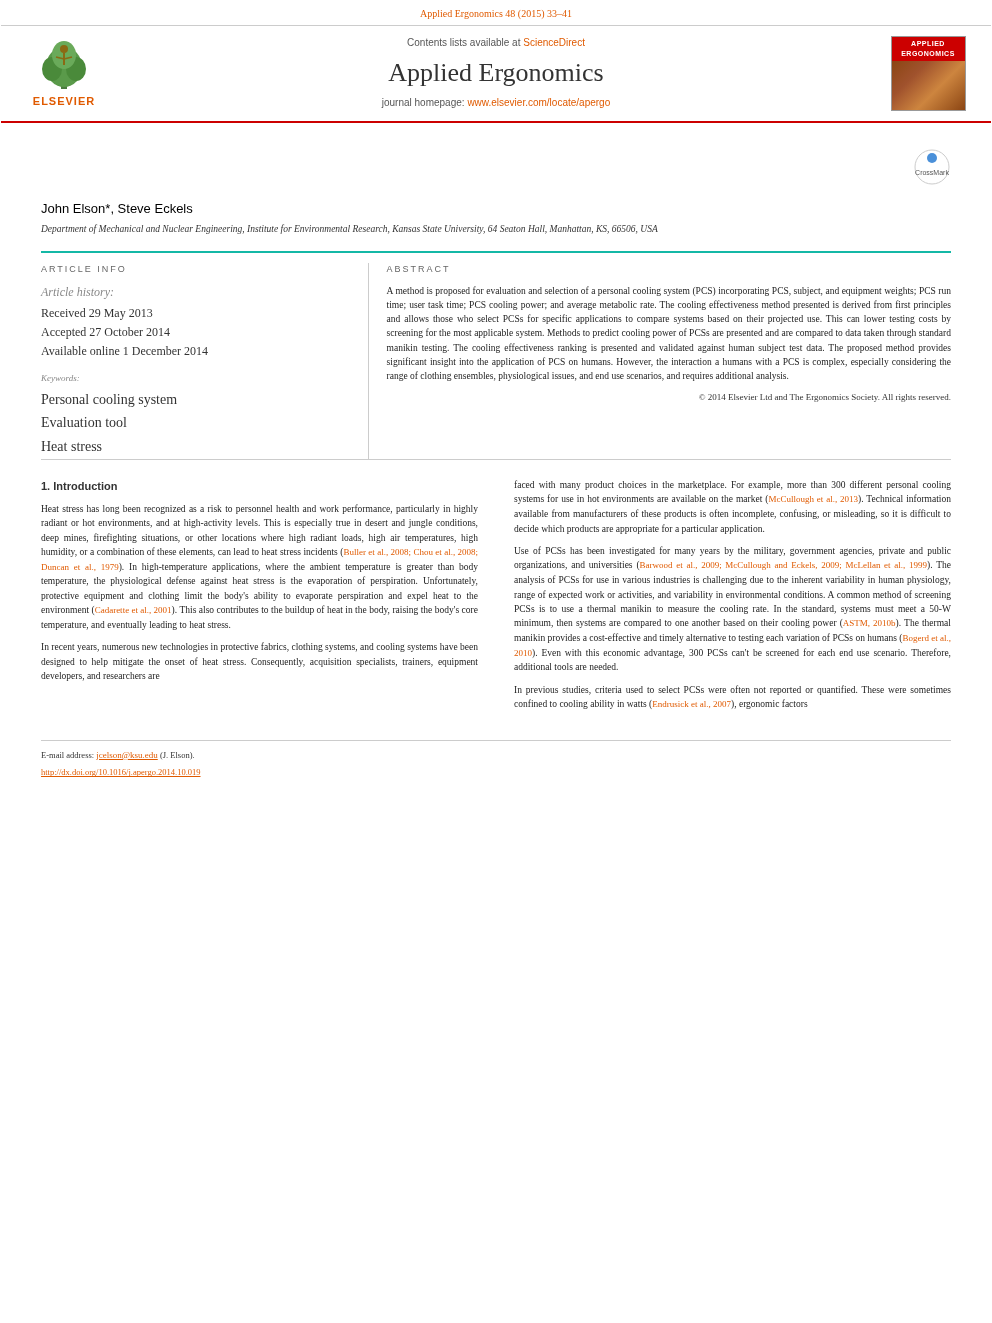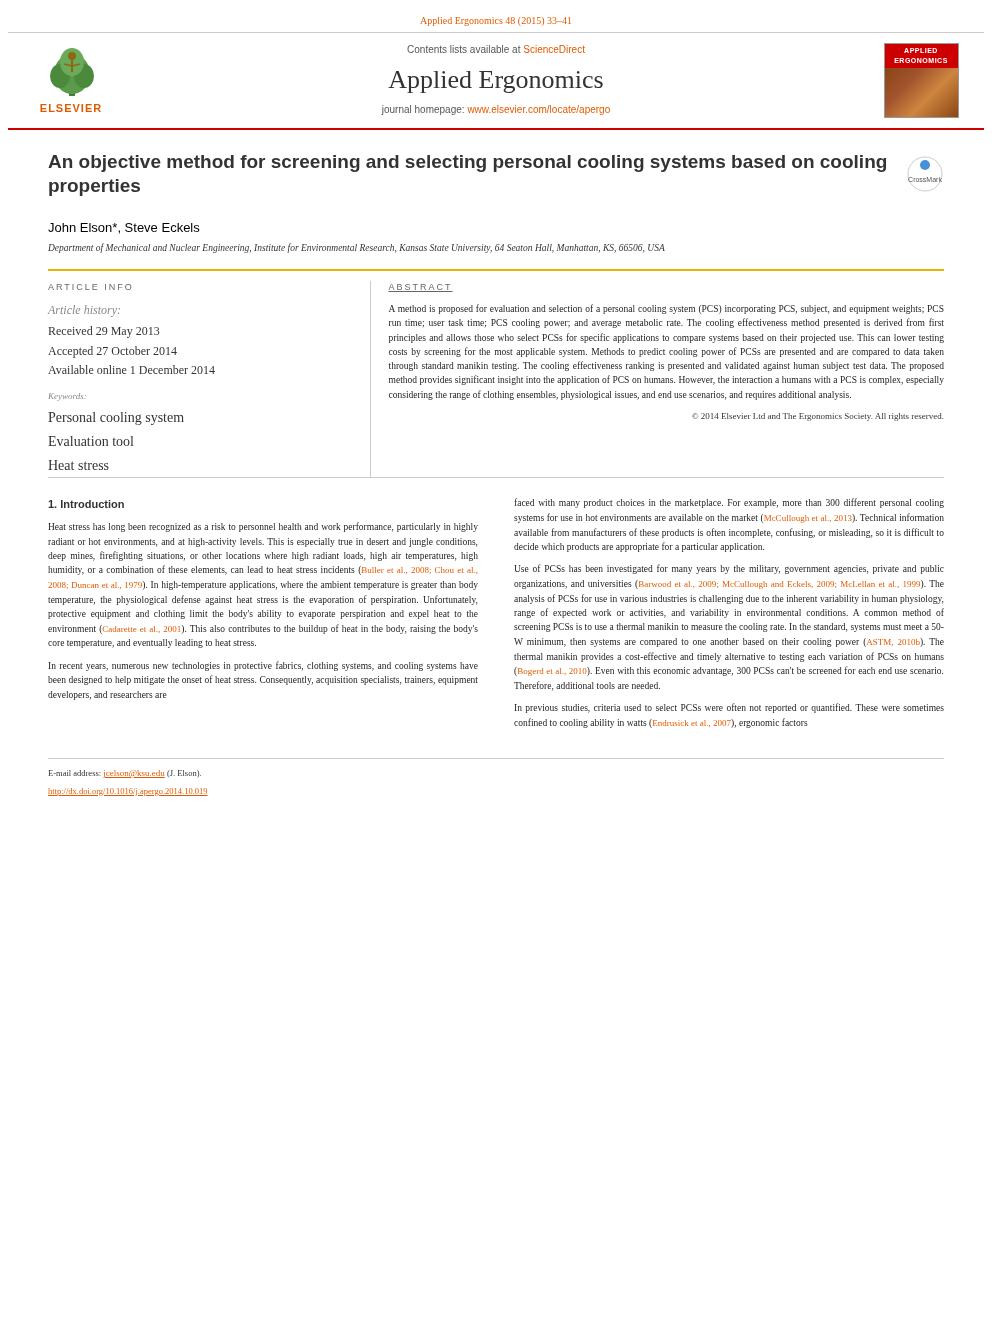--- a/index.html
+++ b/index.html
@@ -7,21 +7,21 @@
       font-family: 'Times New Roman', Times, serif;
       background: #fff;
       color: #000;
       font-size: 11px;
       line-height: 1.45;
     }
     .page {
       width: 992px;
       min-height: 1323px;
       background: #fff;
-      padding: 8px;
+      padding: 1px;
       position: relative;
     }
     
     .top-bar {
       text-align: center;
       padding: 6px 0 3px 0;
       font-size: 10px;
       color: #e05a00;
       border-bottom: 1px solid #ccc;
     }
@@ -34,21 +34,21 @@
     }
     .journal-header-left {
       width: 90px;
       display: flex;
       flex-direction: column;
       align-items: center;
     }
     .elsevier-logo {
       display: flex;
       flex-direction: column;
-      align-items: flex-end;
+      align-items: center;
     }
     .elsevier-tree {
       width: 60px;
       height: 55px;
     }
     .elsevier-text {
       color: #e05a00;
       font-size: 11px;
       font-weight: bold;
       font-family: Arial, sans-serif;
@@ -150,21 +150,21 @@
     .affiliation {
       font-size: 9.5px;
       font-style: italic;
       color: #333;
       margin-bottom: 14px;
       line-height: 1.4;
     }
     
     .two-col-section {
       display: flex;
-      border-top: 2px solid #eab308;
+      border-top: 2px solid #14b8a6;
       border-bottom: 1px solid #ccc;
       margin-bottom: 18px;
       padding-top: 10px;
       justify-content: center;
     }
     .article-info {
       width: 36%;
       padding-right: 18px;
       border-right: 1px solid #ccc;
     }
@@ -205,21 +205,20 @@
       padding-left: 18px;
     }
     .abstract-section h3 {
       font-size: 9px;
       letter-spacing: 2px;
       color: #666;
       font-family: Arial, sans-serif;
       font-weight: normal;
       margin-bottom: 8px;
       text-transform: uppercase;
-      text-decoration: underline;
     }
     .abstract-text {
       font-size: 9.5px;
       color: #222;
       line-height: 1.5;
       text-align: justify;
       margin-bottom: 8px;
     }
     .abstract-copyright {
       font-size: 9px;
@@ -339,21 +338,20 @@
 
     <div style="margin-bottom: 10px; overflow: hidden;">
 
       <div class="crossmark">
         <svg class="crossmark-circle" viewBox="0 0 38 38">
           <circle cx="19" cy="19" r="17" fill="none" stroke="#ccc" stroke-width="1"></circle>
           <circle cx="19" cy="10" r="5" fill="#4a90d9"></circle>
           <text x="19" y="27" text-anchor="middle" font-size="7" font-family="Arial" fill="#555">CrossMark</text>
         </svg>
       </div>
-      <h1 class="article-title">An objective method for screening and selecting personal cooling systems based on cooling properties</h1>
     </div>
 
     <div class="authors">
       <span>John Elson*, Steve Eckels</span>
     </div>
 
     <div class="affiliation">Department of Mechanical and Nuclear Engineering, Institute for Environmental Research, Kansas State University, 64 Seaton Hall, Manhattan, KS, 66506, USA</div>
 
     <div class="two-col-section">
 

